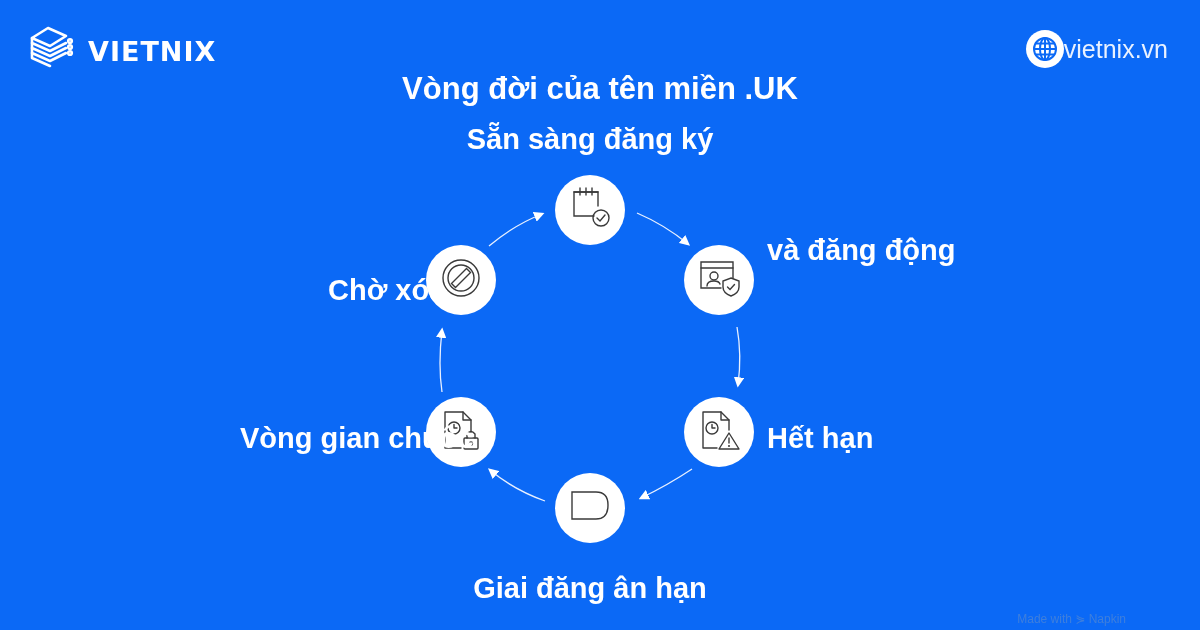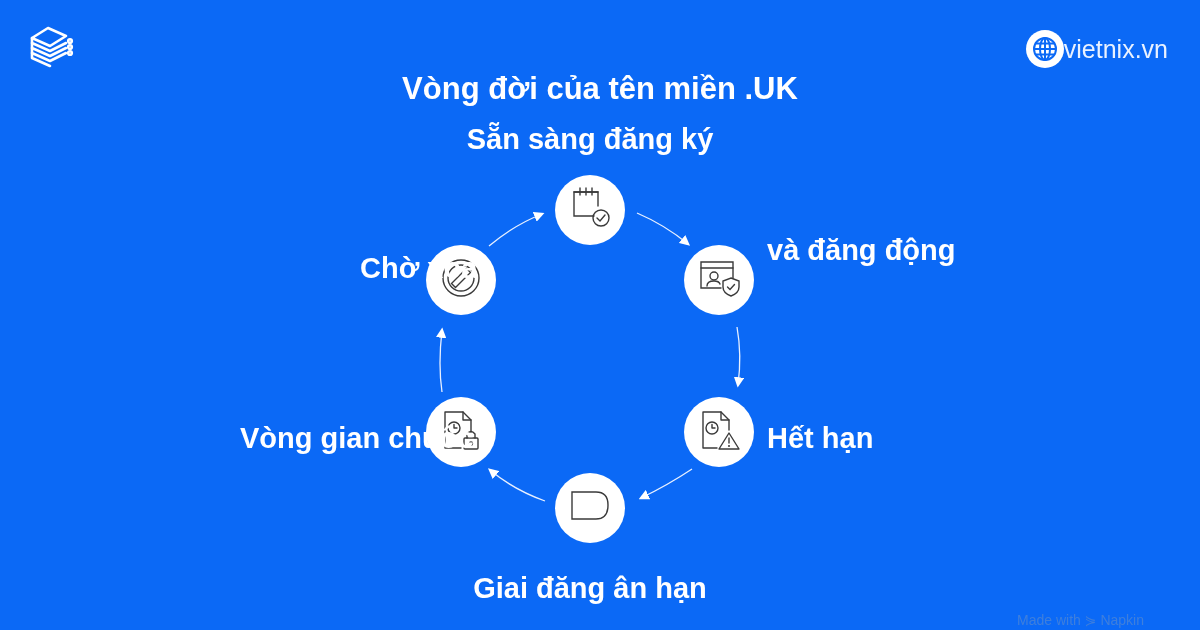--- a/index.html
+++ b/index.html
@@ -6,39 +6,40 @@
   body{width:1200px;height:630px;overflow:hidden;background:#0b69f6;font-family:"Liberation Sans","DejaVu Sans",sans-serif;color:#fff;position:relative;}
   .abs{position:absolute;}
   .logo{left:28px;top:24px;display:flex;align-items:center;gap:10px;}
   .logo-text{font-family:"DejaVu Sans",sans-serif;font-size:27px;font-weight:600;letter-spacing:1px;}
   .site{right:32px;top:30px;display:flex;align-items:center;gap:0;}
   .site-icon{width:38px;height:38px;border-radius:50%;background:#fff;display:flex;align-items:center;justify-content:center;}
   .site-text{font-size:25px;font-weight:400;color:#eaf2ff;}
   .title{left:0;width:1200px;top:71px;text-align:center;font-size:31px;font-weight:700;}
   .node{width:70px;height:70px;border-radius:50%;background:#fff;display:flex;align-items:center;justify-content:center;}
   .label{font-size:29px;font-weight:700;line-height:28px;white-space:nowrap;}
-  .credit{right:56px;top:612px;font-size:14px;color:#3f7fdc;}
+  .credit{right:74px;top:612px;font-size:12px;color:#3f7fdc;}
   svg.arrows{position:absolute;left:0;top:0;}
 </style>
 </head>
 <body>
 
 <div class="abs logo">
   <span>
     <svg width="50" height="50" viewBox="0 0 50 50" fill="none" stroke="#fff" stroke-width="2.6" stroke-linejoin="round" stroke-linecap="round">
       <path d="M4 14 L20 4 L38 12 L22 22 Z"></path>
       <path d="M4 14 V19 L22 27 L38 19"></path>
       <path d="M4 19 V24 L22 32 L38 24"></path>
       <path d="M4 24 V29 L22 37 L38 29"></path>
       <path d="M4 29 V34 L22 42"></path>
       <circle cx="42" cy="17" r="1.8"></circle>
         <circle cx="42" cy="23" r="1.8"></circle>
         <circle cx="42" cy="29" r="1.8"></circle>
     </svg>
   </span>
+  <span class="logo-text">VIETNIX</span>
 </div>
 
 <div class="abs site">
   <span class="site-icon">
     <svg width="26" height="26" viewBox="0 0 26 26" fill="none" stroke="#0b69f6" stroke-width="2">
       <circle cx="13" cy="13" r="11"></circle>
       <ellipse cx="13" cy="13" rx="5" ry="11"></ellipse>
       <line x1="2" y1="13" x2="24" y2="13"></line>
       <line x1="4" y1="7.5" x2="22" y2="7.5"></line>
       <line x1="4" y1="18.5" x2="22" y2="18.5"></line>
@@ -138,15 +139,15 @@
 
 <div class="abs node" style="left:426px;top:245px;">
   <span>
     <svg width="48" height="48" viewBox="0 0 48 48" fill="none" stroke="#3a3a3a" stroke-width="1.4">
       <circle cx="24" cy="24" r="18"></circle>
       <circle cx="24" cy="24" r="13"></circle>
       <path d="M14.5 29.5 L29.5 14.5 L33.5 18.5 L18.5 33.5 Z"></path>
     </svg>
   </span>
 </div>
-<div class="abs label" style="left:328px;top:254px;margin-left:32px;">Chờ xóa</div>
+<div class="abs label" style="left:328px;top:276px;">Chờ xóa</div>
 
 <div class="abs credit">Made with ⋟ Napkin</div>
 
 </body></html>

